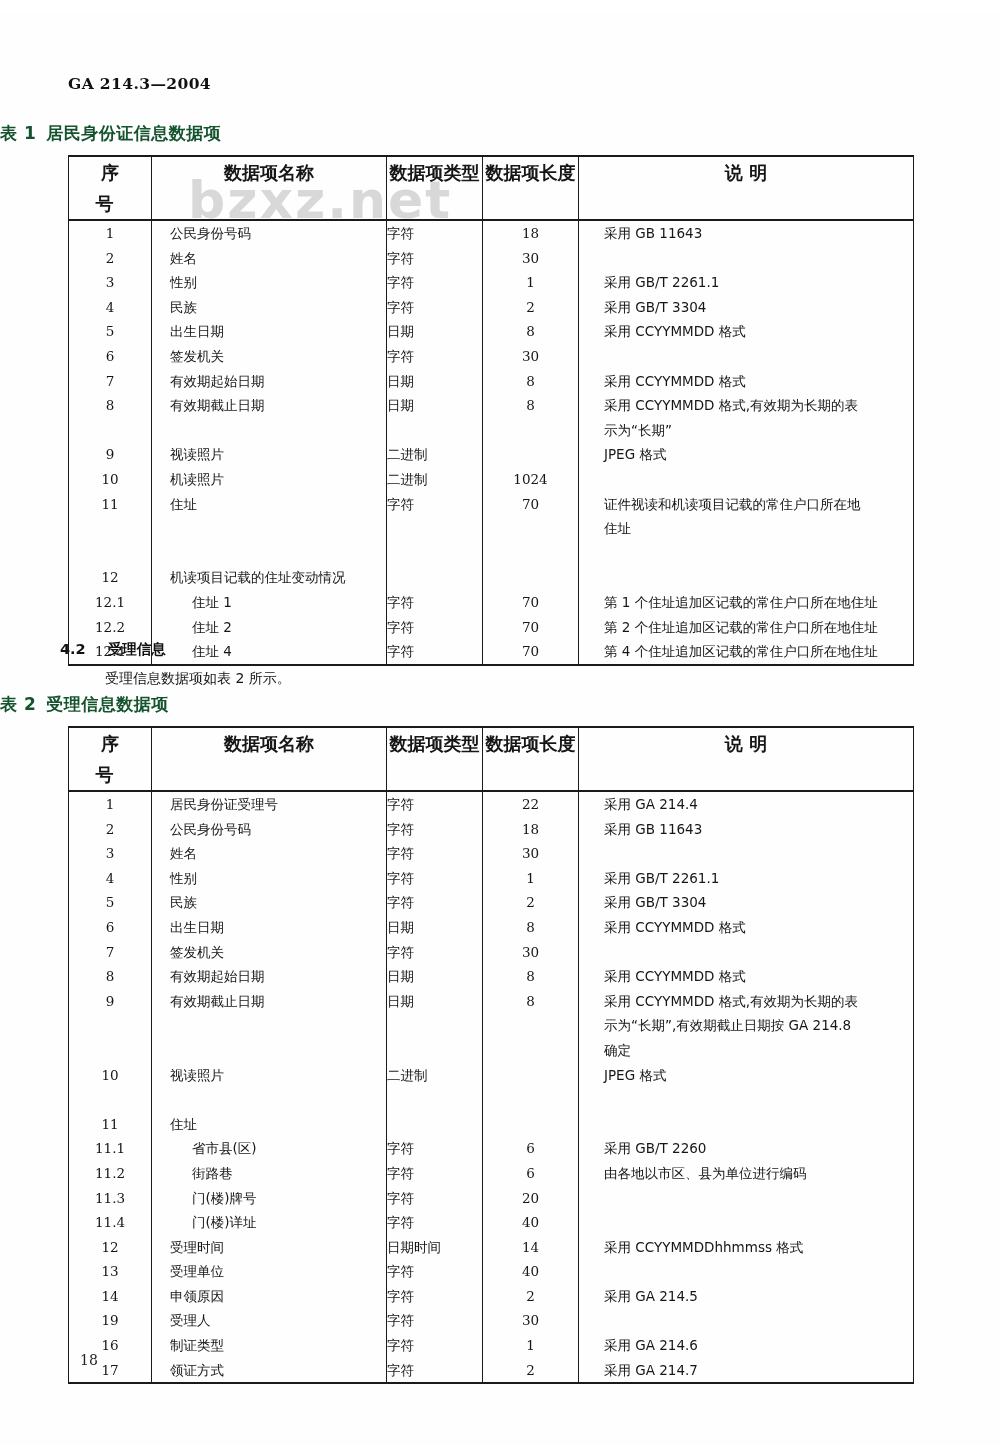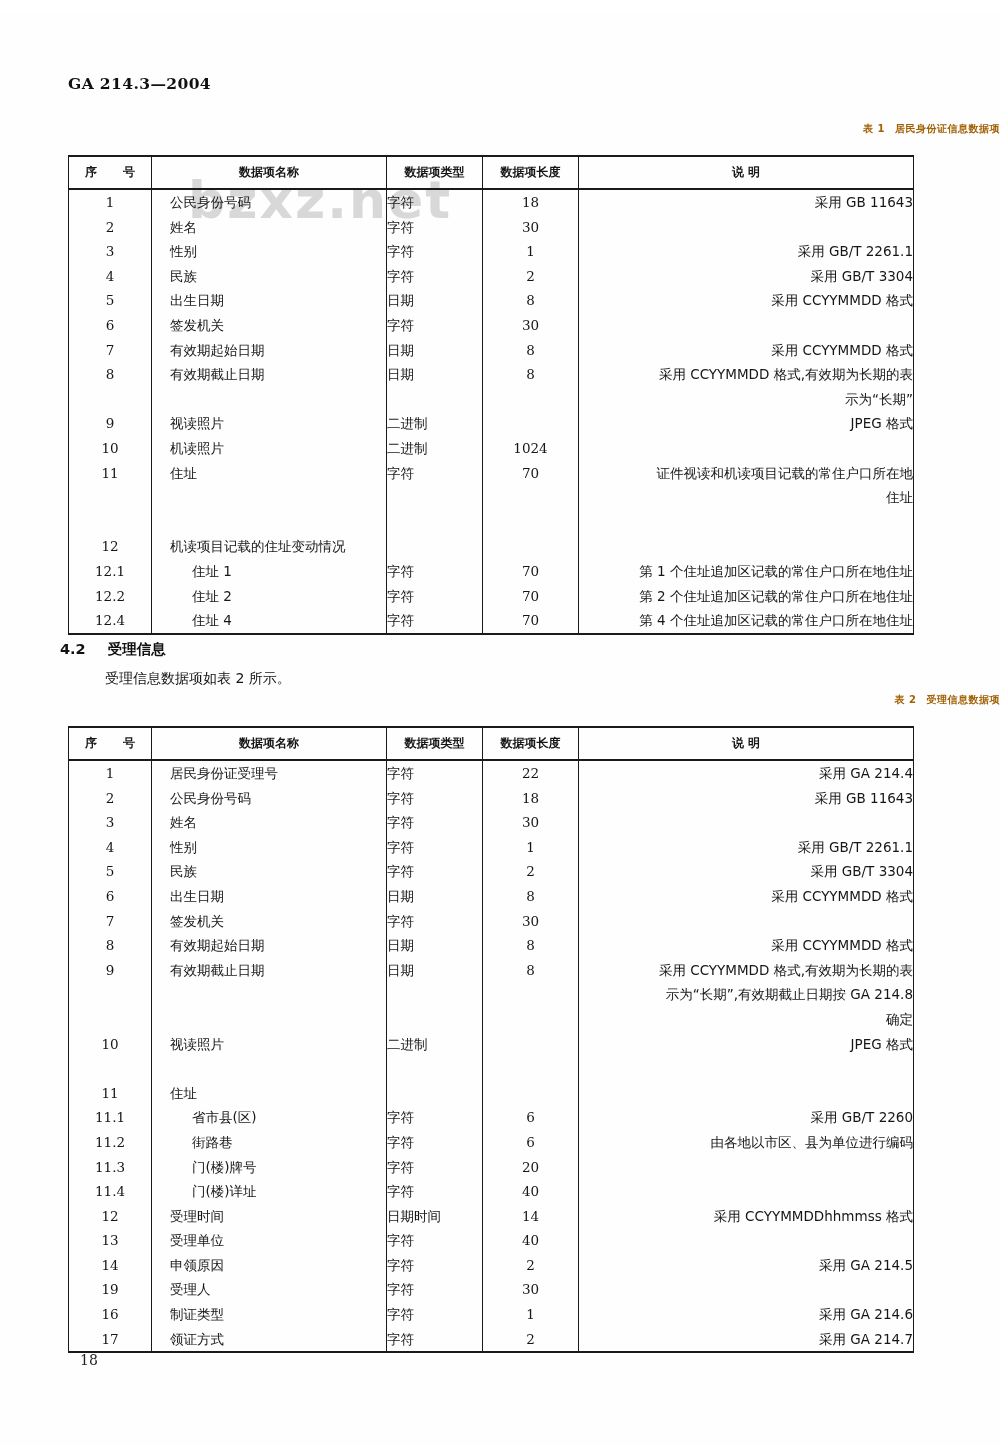--- a/index.html
+++ b/index.html
@@ -47,24 +47,24 @@
     color: #d8d8d8;
     letter-spacing: 2px;
     z-index: 0;
     user-select: none;
   }
 
   
   .tbl-caption {
     position: absolute;
     width: 100%;
-    text-align: right;
-    font-size: 10px;
+    text-align: left;
+    font-size: 17px;
     font-weight: bold;
-    color: #a16207;
+    color: #14532d;
     letter-spacing: 0.5px;
   }
   .tbl-caption .cap-num { margin-right: 10px; }
 
   
   .dtable {
     position: absolute;
     left: 68px;
     width: 845px;
     border-collapse: collapse;
@@ -87,21 +87,21 @@
     vertical-align: top;
     font-size: 13.5px;
     color: #161616;
     border: none;
   }
   .dtable th {
     height: 31px;
     line-height: 31px;
     text-align: center;
     font-weight: bold;
-    font-size: 12px;
+    font-size: 18px;
     border-bottom: 2.1px solid #1a1a1a;
   }
   .dtable th.sp { letter-spacing: 11px; text-indent: 11px; }
 
   
   .dtable th.v, .dtable td.v { border-right: 1.1px solid #1a1a1a; }
 
   .dtable td.seq {
     text-align: center;
     font-family: "DejaVu Serif", "Liberation Serif", serif;
@@ -114,24 +114,23 @@
   .dtable td.name.ind { padding-left: 40px; }
   .dtable td.type {
     font-size: 13.5px;
   }
   .dtable td.len {
     text-align: center;
     font-family: "DejaVu Serif", "Liberation Serif", serif;
     font-size: 13.5px;
   }
   .dtable td.desc {
-    padding-left: 7px;
+    padding-left: 25px;
     font-size: 13.5px;
     font-family: "DejaVu Sans", "Liberation Sans", sans-serif;
-    text-align: right;
   }
   .rowline { line-height: 24.6px; white-space: nowrap; }
   .rowline.blank { color: transparent; }
 
   
   .sec-head {
     position: absolute;
     left: 60px;
     font-size: 14.5px;
     font-weight: bold;

